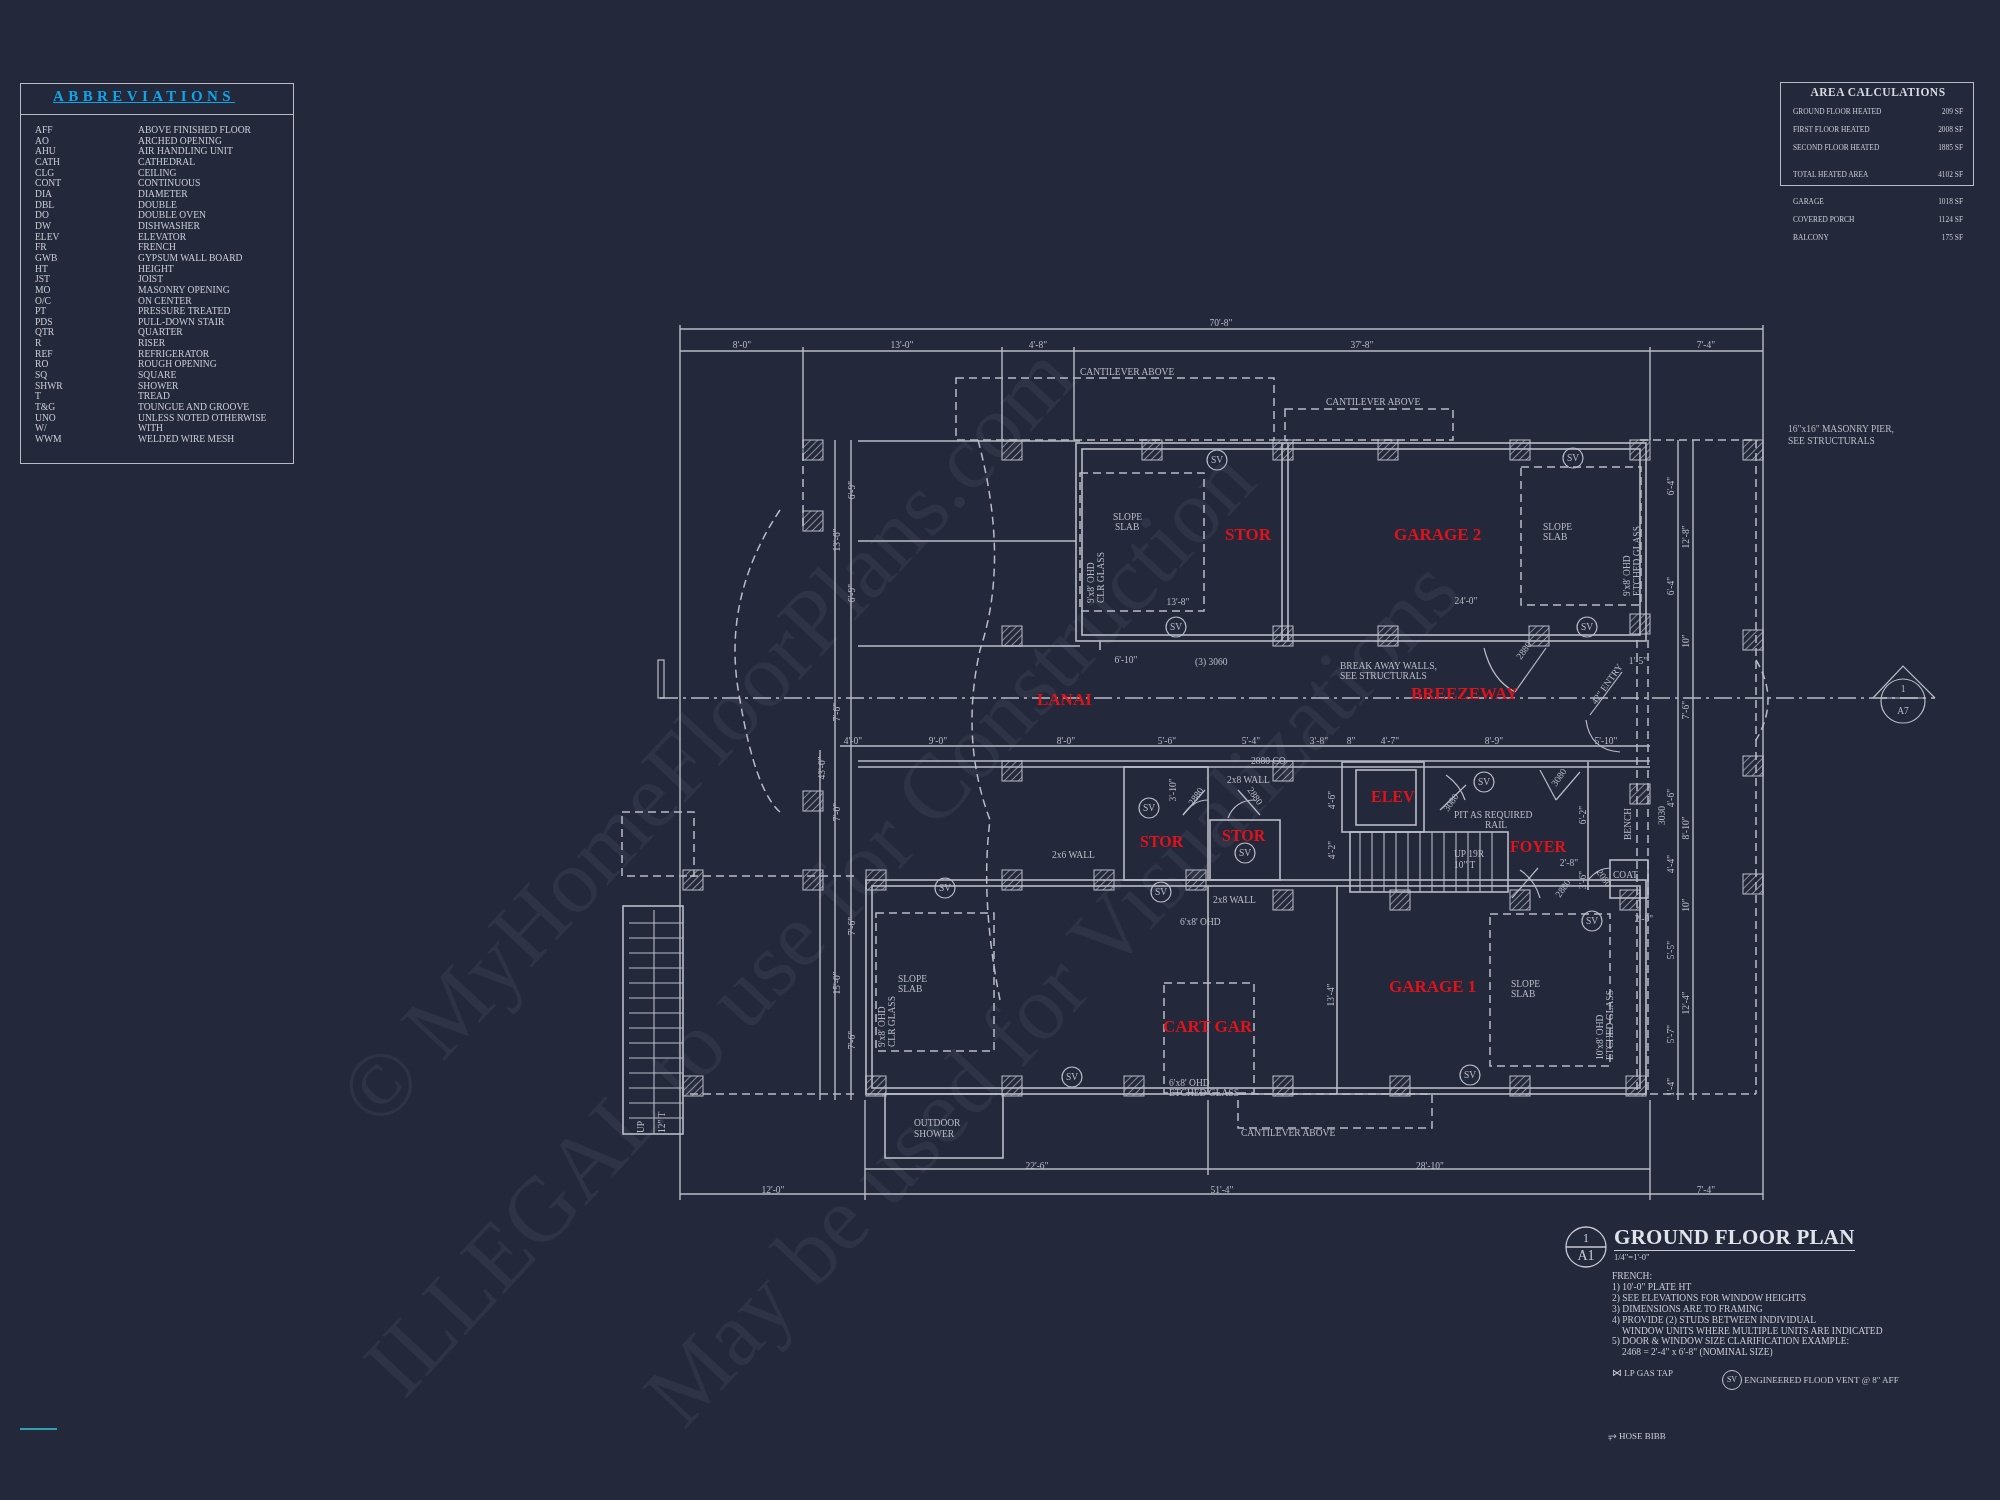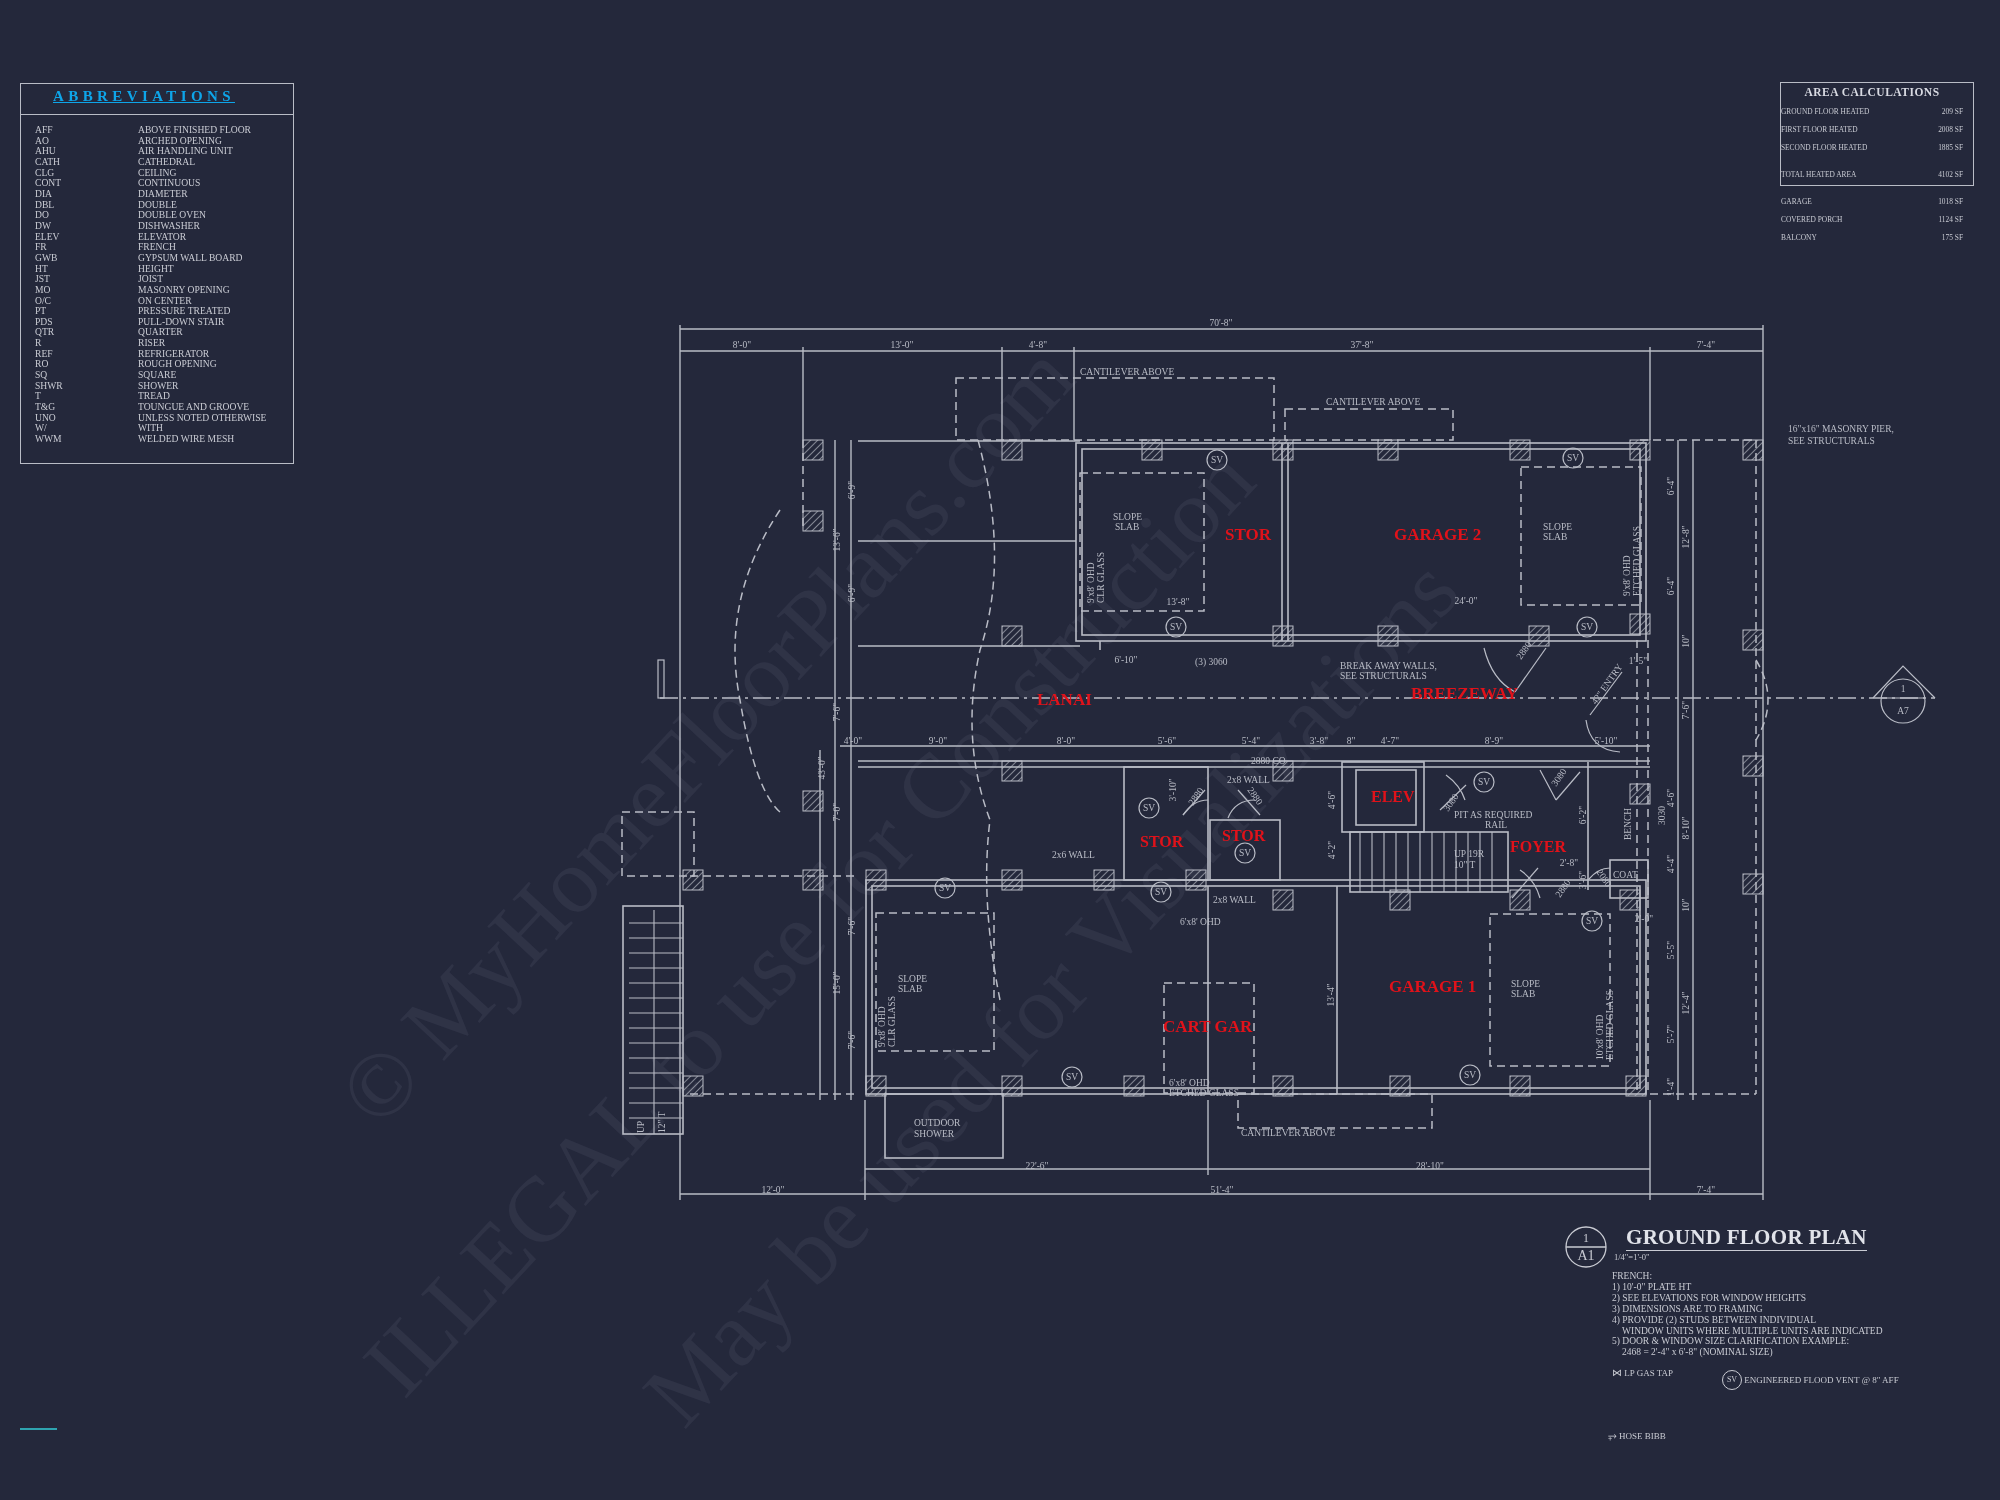--- a/index.html
+++ b/index.html
@@ -3,30 +3,30 @@
 <meta charset="utf-8">
 <style>
   html, body { margin:0; padding:0; }
   body { width:2000px; height:1500px; background:#24283b; position:relative; overflow:hidden; font-family:"Liberation Serif", serif; color:#c9cbd3; }
   .abbr-box { position:absolute; left:20px; top:83px; width:274px; height:381px; border:1.5px solid #b9bcc6; box-sizing:border-box; }
   .abbr-title { position:absolute; left:0; top:0; width:100%; height:30px; border-bottom:1.5px solid #b9bcc6; }
   .abbr-title span { position:absolute; left:32px; top:4px; color:#0ea5e9; font-weight:bold; font-size:15px; letter-spacing:4.4px; font-family:"Liberation Serif", serif;text-decoration:underline; }
   .abbr-list { position:absolute; left:14px; top:41px; font-size:9.6px; line-height:10.65px; color:#c9cbd3; }
   .abbr-row { display:flex; }
   .abbr-row .k { width:103px;font-family:Liberation Serif, serif; }
-  .area-box { position:absolute; left:1780px; top:82px; width:194px; height:104px; border:1.5px solid #b9bcc6; box-sizing:border-box; padding:3px 10px 0 0; }
+  .area-box { position:absolute; left:1780px; top:82px; width:194px; height:104px; border:1.5px solid #b9bcc6; box-sizing:border-box; padding:3px 10px 0 12px; }
   .area-title { text-align:center; font-weight:bold; font-size:11.5px; letter-spacing:0.5px; color:#d8dae2; margin-bottom:2px; }
   .area-row { display:flex; justify-content:space-between; font-size:7.4px; line-height:9px; color:#c9cbd3;margin-top:9px; }
   .area-gap { height:9px; }
   svg.plan { position:absolute; left:0; top:0; }
   .room { fill:#e0121a; font-weight:bold; font-family:"Liberation Serif", serif; }
   .dim { fill:#b9bcc6; font-size:9.5px; font-family:"Liberation Serif", serif; }
   .note { fill:#b9bcc6; font-size:9.5px; font-family:"Liberation Serif", serif; }
   .title-block { position:absolute; left:1562px; top:1222px; width:340px; height:180px; }
-  .title-main { position:absolute; left:64px; top:3px; font-size:21px; font-weight:bold; color:#e1e3ea; border-bottom:1.5px solid #c9cbd3; padding-bottom:0px; letter-spacing:0.3px; }
+  .title-main { position:absolute; left:52px; top:3px; font-size:21px; font-weight:bold; color:#e1e3ea; border-bottom:1.5px solid #c9cbd3; padding-bottom:0px; letter-spacing:0.3px; }
   .title-scale { position:absolute; left:52px; top:30px; font-size:8.5px; color:#c9cbd3; }
   .title-notes { position:absolute; left:50px; top:49px; font-size:9.5px; line-height:10.9px; color:#c9cbd3; }
   .title-notes .ind { padding-left:10px; }
   .legend { position:absolute; font-size:9px; color:#c9cbd3; }
   .watermark { position:absolute; font-family:"Liberation Serif", serif; color:rgba(200,205,220,0.07); white-space:nowrap; transform-origin:left bottom; }
   .bottom-line { position:absolute; left:20px; top:1428px; width:37px; height:2px; background:#2fa4b0; }
 </style>
 </head>
 <body>
 

